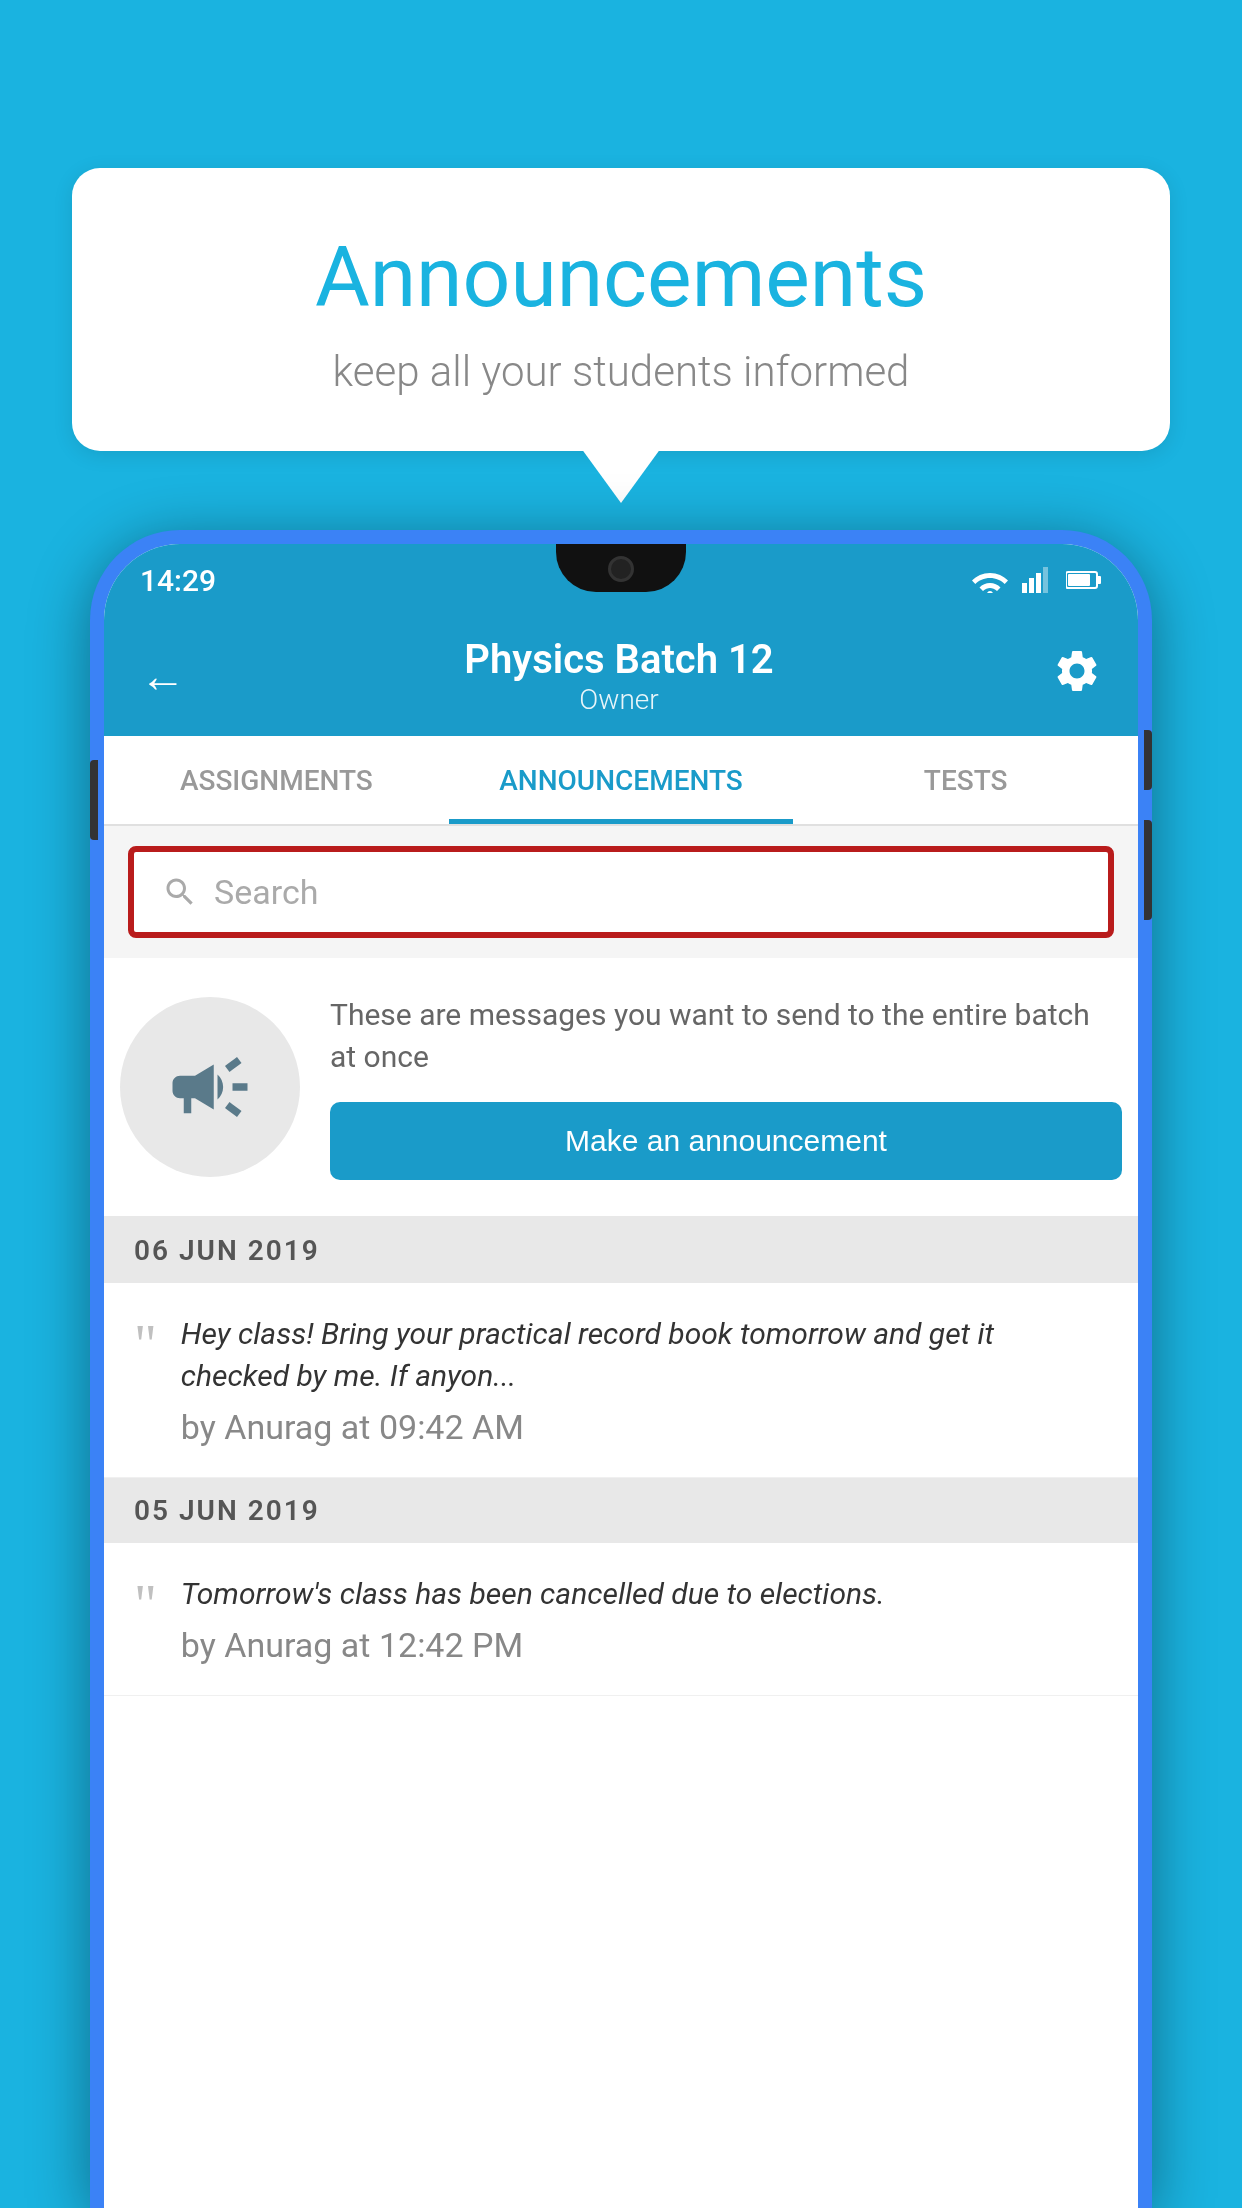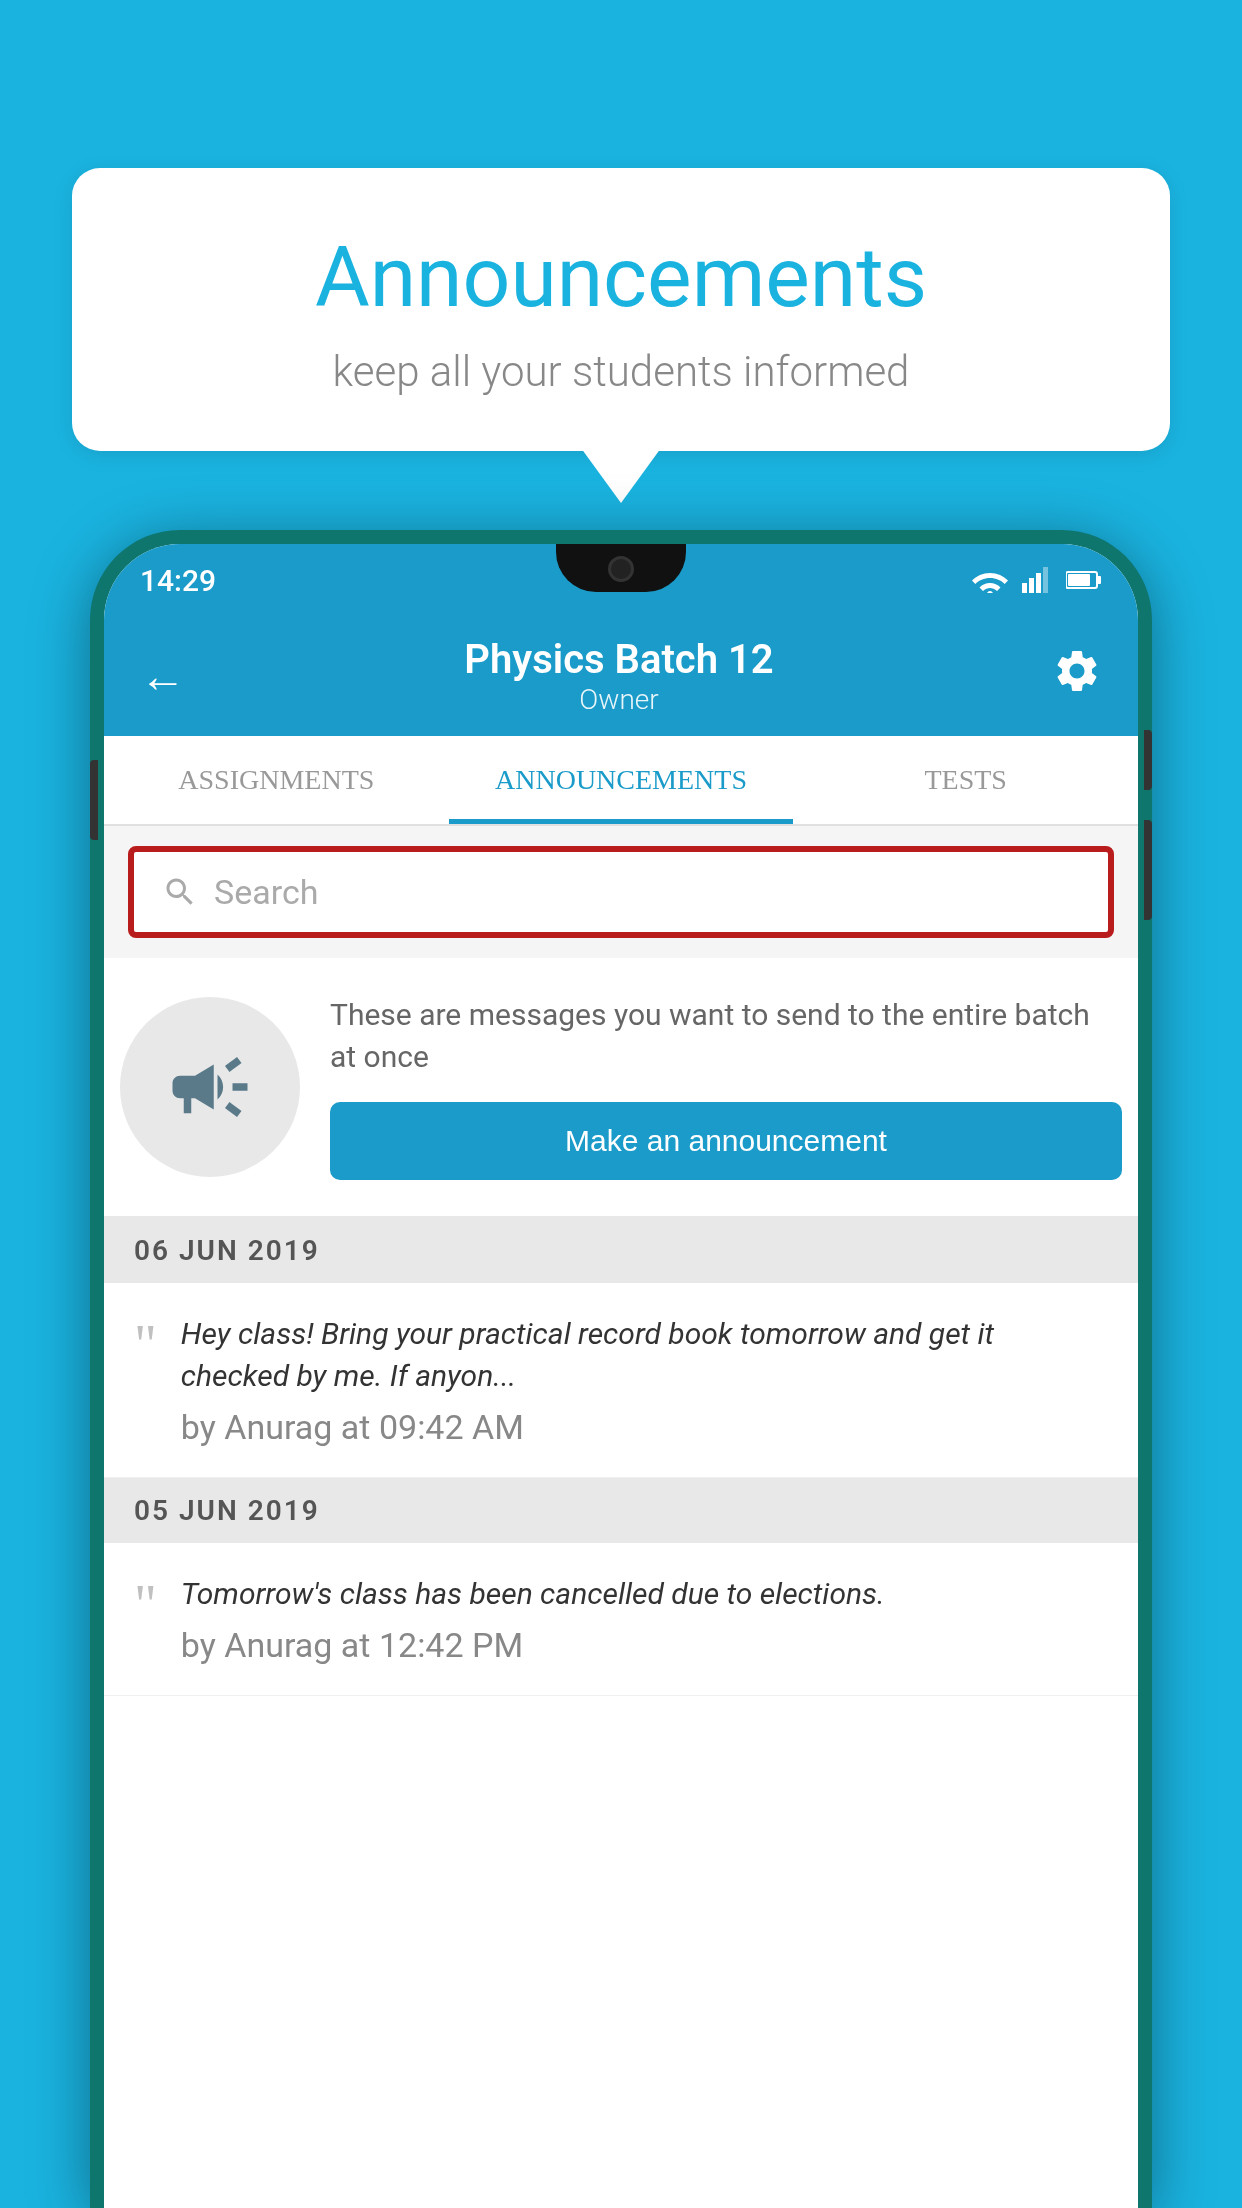--- a/index.html
+++ b/index.html
@@ -49,21 +49,21 @@
       font-weight: 300;
     }
 
     
     .phone-frame {
       position: absolute;
       top: 530px;
       left: 90px;
       right: 90px;
       bottom: 0;
-      background: #0f766e;
+      background: #3b82f6;
       border-radius: 90px 90px 0 0;
       overflow: hidden;
       box-shadow: 0 10px 60px rgba(0,0,0,0.4);
     }
 
     
     .phone-screen {
       position: absolute;
       top: 14px;
       left: 14px;
@@ -168,21 +168,20 @@
     .tab-item {
       flex: 1;
       display: flex;
       align-items: center;
       justify-content: center;
       font-size: 28px;
       font-weight: 500;
       color: #999;
       cursor: pointer;
       position: relative;
-      font-family: Liberation Serif, serif;
     }
     .tab-item.active {
       color: #1a9bc9;
     }
     .tab-item.active::after {
       content: '';
       position: absolute;
       bottom: 0;
       left: 0;
       right: 0;

